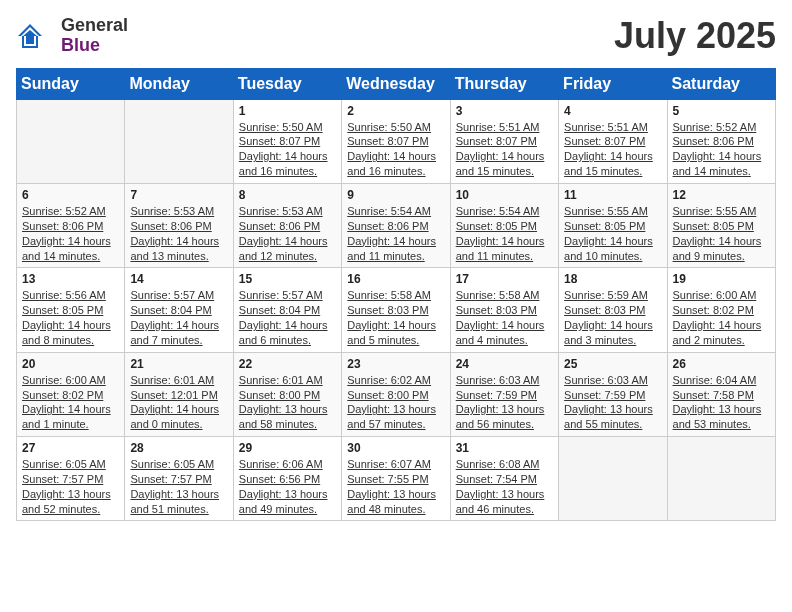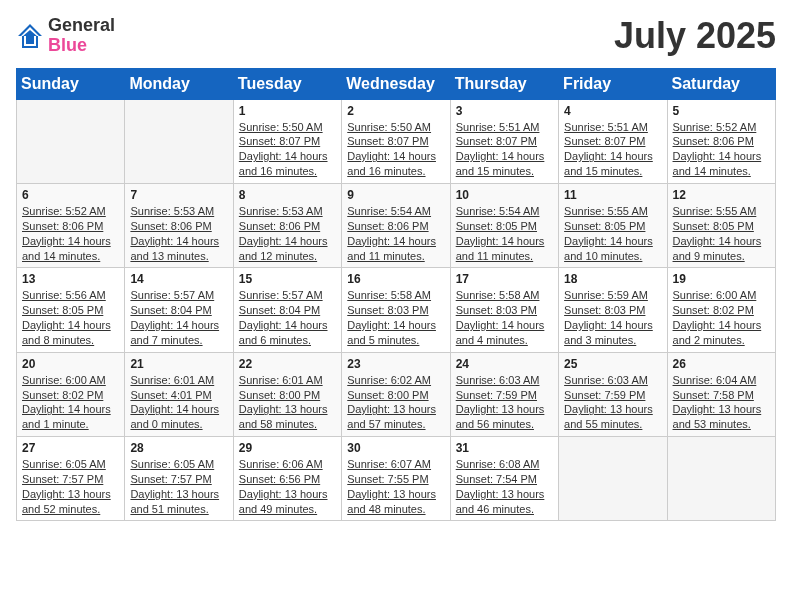--- a/index.html
+++ b/index.html
@@ -12,29 +12,29 @@
     }
     .header-area {
       display: flex;
       justify-content: space-between;
       align-items: flex-start;
       margin-bottom: 12px;
     }
     .logo {
       display: flex;
       align-items: center;
-      gap: 4px;
+      gap: 17px;
     }
     .logo-text {
       font-size: 18px;
       font-weight: bold;
       line-height: 1.1;
     }
     .logo-general { color: #333; }
-    .logo-blue { color: #ec4899; }
+    .logo-blue { color: #701a75; }
     .logo-icon {
       width: 28px;
       height: 28px;
     }
     .title-block {
       text-align: right;
       margin-left: 40px;
     }
     .title-block .month-year {
       font-size: 36px;
@@ -212,21 +212,21 @@
           <div class="day-info"><span>Sunrise: 6:00 AM</span><br><span>Sunset: 8:02 PM</span><br><span>Daylight: 14 hours and 2 minutes.</span></div>
         </td>
       </tr>
       <tr class="week-row alt">
         <td>
           <div class="day-num">20</div>
           <div class="day-info"><span>Sunrise: 6:00 AM</span><br><span>Sunset: 8:02 PM</span><br><span>Daylight: 14 hours and 1 minute.</span></div>
         </td>
         <td>
           <div class="day-num">21</div>
-          <div class="day-info"><span>Sunrise: 6:01 AM</span><br><span>Sunset: 4:01 PM</span><br><span>Daylight: 14 hours and 0 minutes.</span></div>
+          <div class="day-info"><span>Sunrise: 6:01 AM</span><br><span>Sunset: 12:01 PM</span><br><span>Daylight: 14 hours and 0 minutes.</span></div>
         </td>
         <td>
           <div class="day-num">22</div>
           <div class="day-info"><span>Sunrise: 6:01 AM</span><br><span>Sunset: 8:00 PM</span><br><span>Daylight: 13 hours and 58 minutes.</span></div>
         </td>
         <td>
           <div class="day-num">23</div>
           <div class="day-info"><span>Sunrise: 6:02 AM</span><br><span>Sunset: 8:00 PM</span><br><span>Daylight: 13 hours and 57 minutes.</span></div>
         </td>
         <td>

